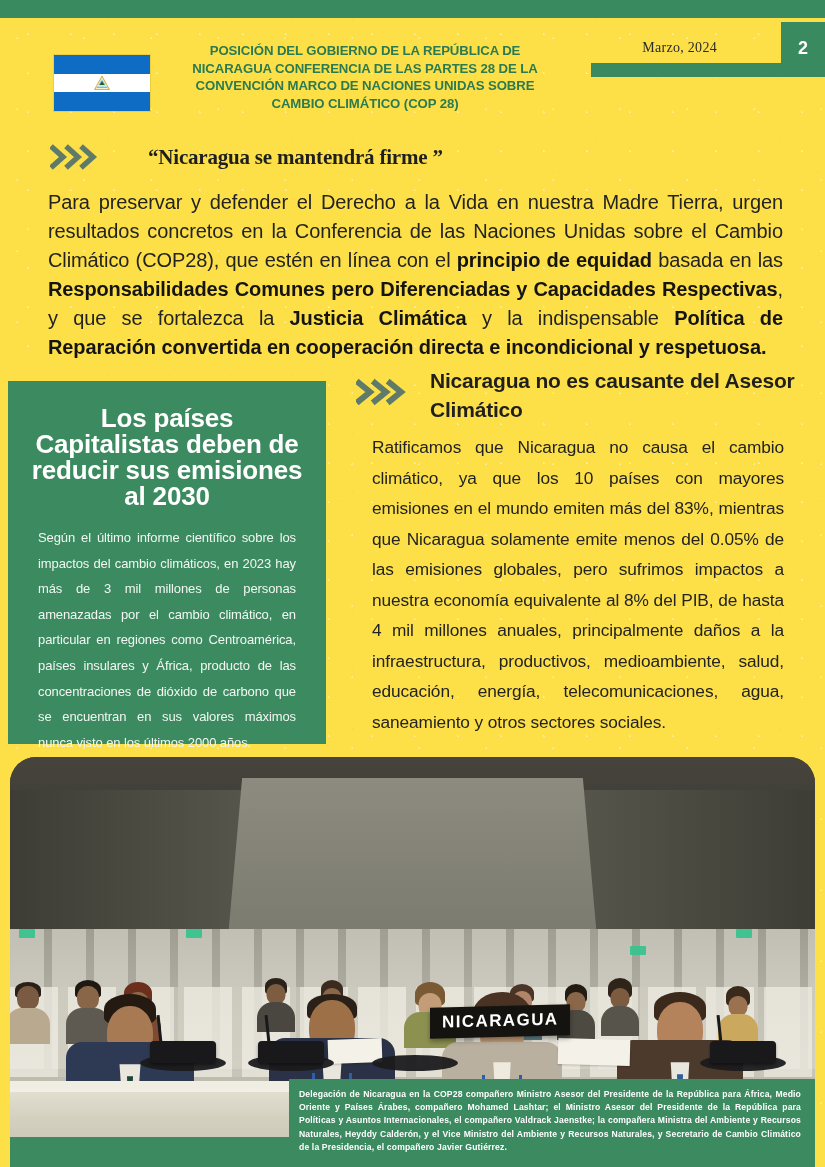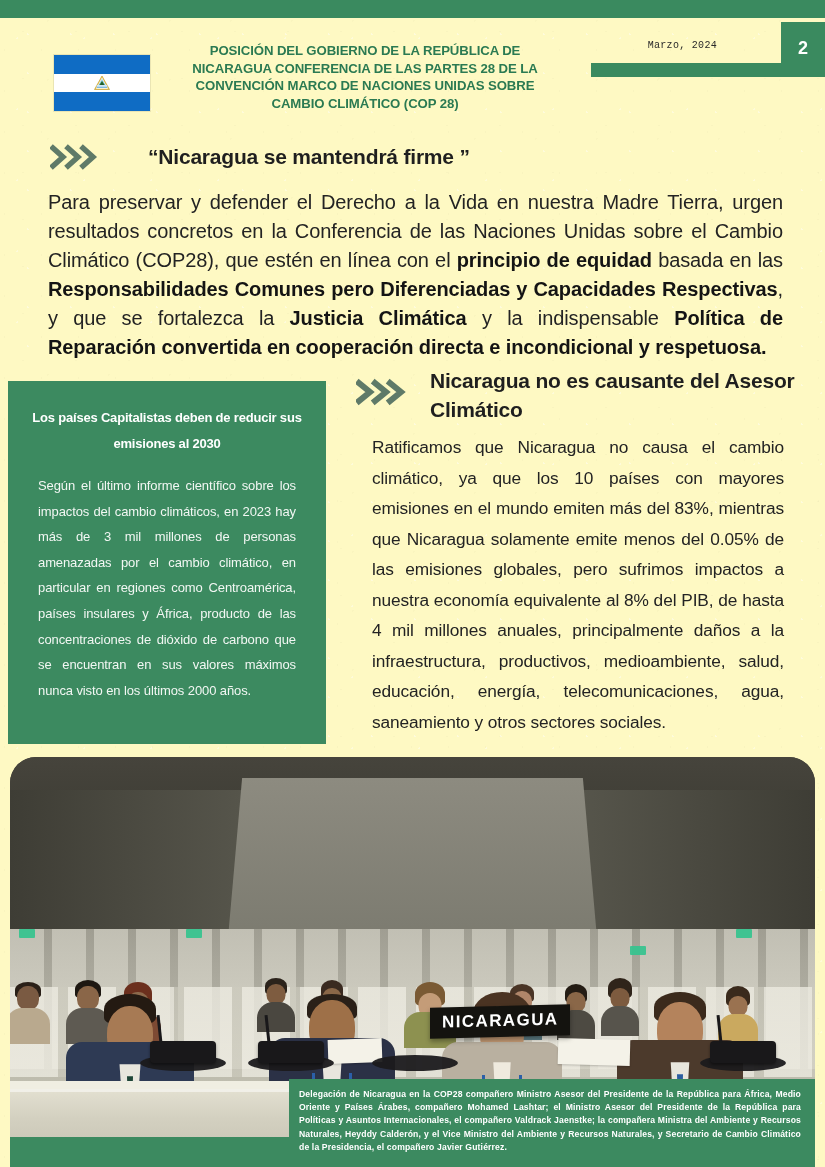--- a/index.html
+++ b/index.html
@@ -7,21 +7,21 @@
   }
   body {
     width: 825px; height: 1167px;
     background: #e8eae3;
     font-family: "Liberation Sans", sans-serif;
     position: relative;
     overflow: hidden;
   }
   .page {
     position: absolute; inset: 0;
-    background: #fef9c3;
+    background: #fde047;
   }
   
   .grain {
     position: absolute; inset: 0;
     background-image:
       radial-gradient(circle at 12% 22%, rgba(0,0,0,.025) 0 1px, transparent 1px),
       radial-gradient(circle at 44% 67%, rgba(0,0,0,.022) 0 1px, transparent 1px),
       radial-gradient(circle at 78% 35%, rgba(0,0,0,.02) 0 1px, transparent 1px),
       radial-gradient(circle at 64% 88%, rgba(255,255,255,.5) 0 1px, transparent 1px),
       radial-gradient(circle at 26% 54%, rgba(255,255,255,.45) 0 1px, transparent 1px);
@@ -61,22 +61,22 @@
     color: #2b7a52;
     font-weight: bold;
     font-size: 13.2px;
     line-height: 17.5px;
     letter-spacing: -.1px;
     font-family: "Liberation Sans", sans-serif;
   }
 
   .date-label {
     position: absolute; right: 108px; top: 40px;
-    font-size: 10px; color: #2a2a2a;
-    font-family: Liberation Mono, monospace;
+    font-size: 14px; color: #2a2a2a;
+    font-family: Liberation Serif, serif;
     letter-spacing: .3px;
     text-align: right;
   }
   .pagenum-block {
     position: absolute; right: 0; top: 22px;
     width: 44px; height: 52px;
     background: #3a8a5f;
     color: #fff;
     font-weight: bold; font-size: 18px;
     display: flex; align-items: center; justify-content: center;
@@ -91,21 +91,21 @@
   .chev { display: inline-block; }
   .chev svg { display: block; }
 
   
   .quote-row {
     position: absolute; left: 50px; top: 144px;
     display: flex; align-items: center; gap: 46px;
   }
   .quote-text {
     font-size: 21px; font-weight: bold; color: #1f1f1f;
-    font-family: Liberation Sans, sans-serif;
+    font-family: Liberation Serif, serif;
     letter-spacing: -.2px;
   }
 
   
   .lead {
     position: absolute; left: 48px; top: 188px; width: 735px;
     font-size: 20px;
     line-height: 29px;
     color: #232323;
     text-align: justify;
@@ -118,21 +118,21 @@
   .greenbox {
     position: absolute; left: 8px; top: 381px;
     width: 318px; height: 363px;
     background: #3c8a60;
     color: #ffffff;
     box-sizing: border-box;
     padding: 24px 22px 18px 22px;
   }
   .greenbox h2 {
     margin: 0 0 16px 0;
-    font-size: 13px;
+    font-size: 26px;
     line-height: 26px;
     font-weight: bold;
     text-align: center;
     letter-spacing: -.2px;
   }
   .greenbox p {
     margin: 8px;
     font-size: 13px;
     line-height: 25.6px;
     text-align: justify;

